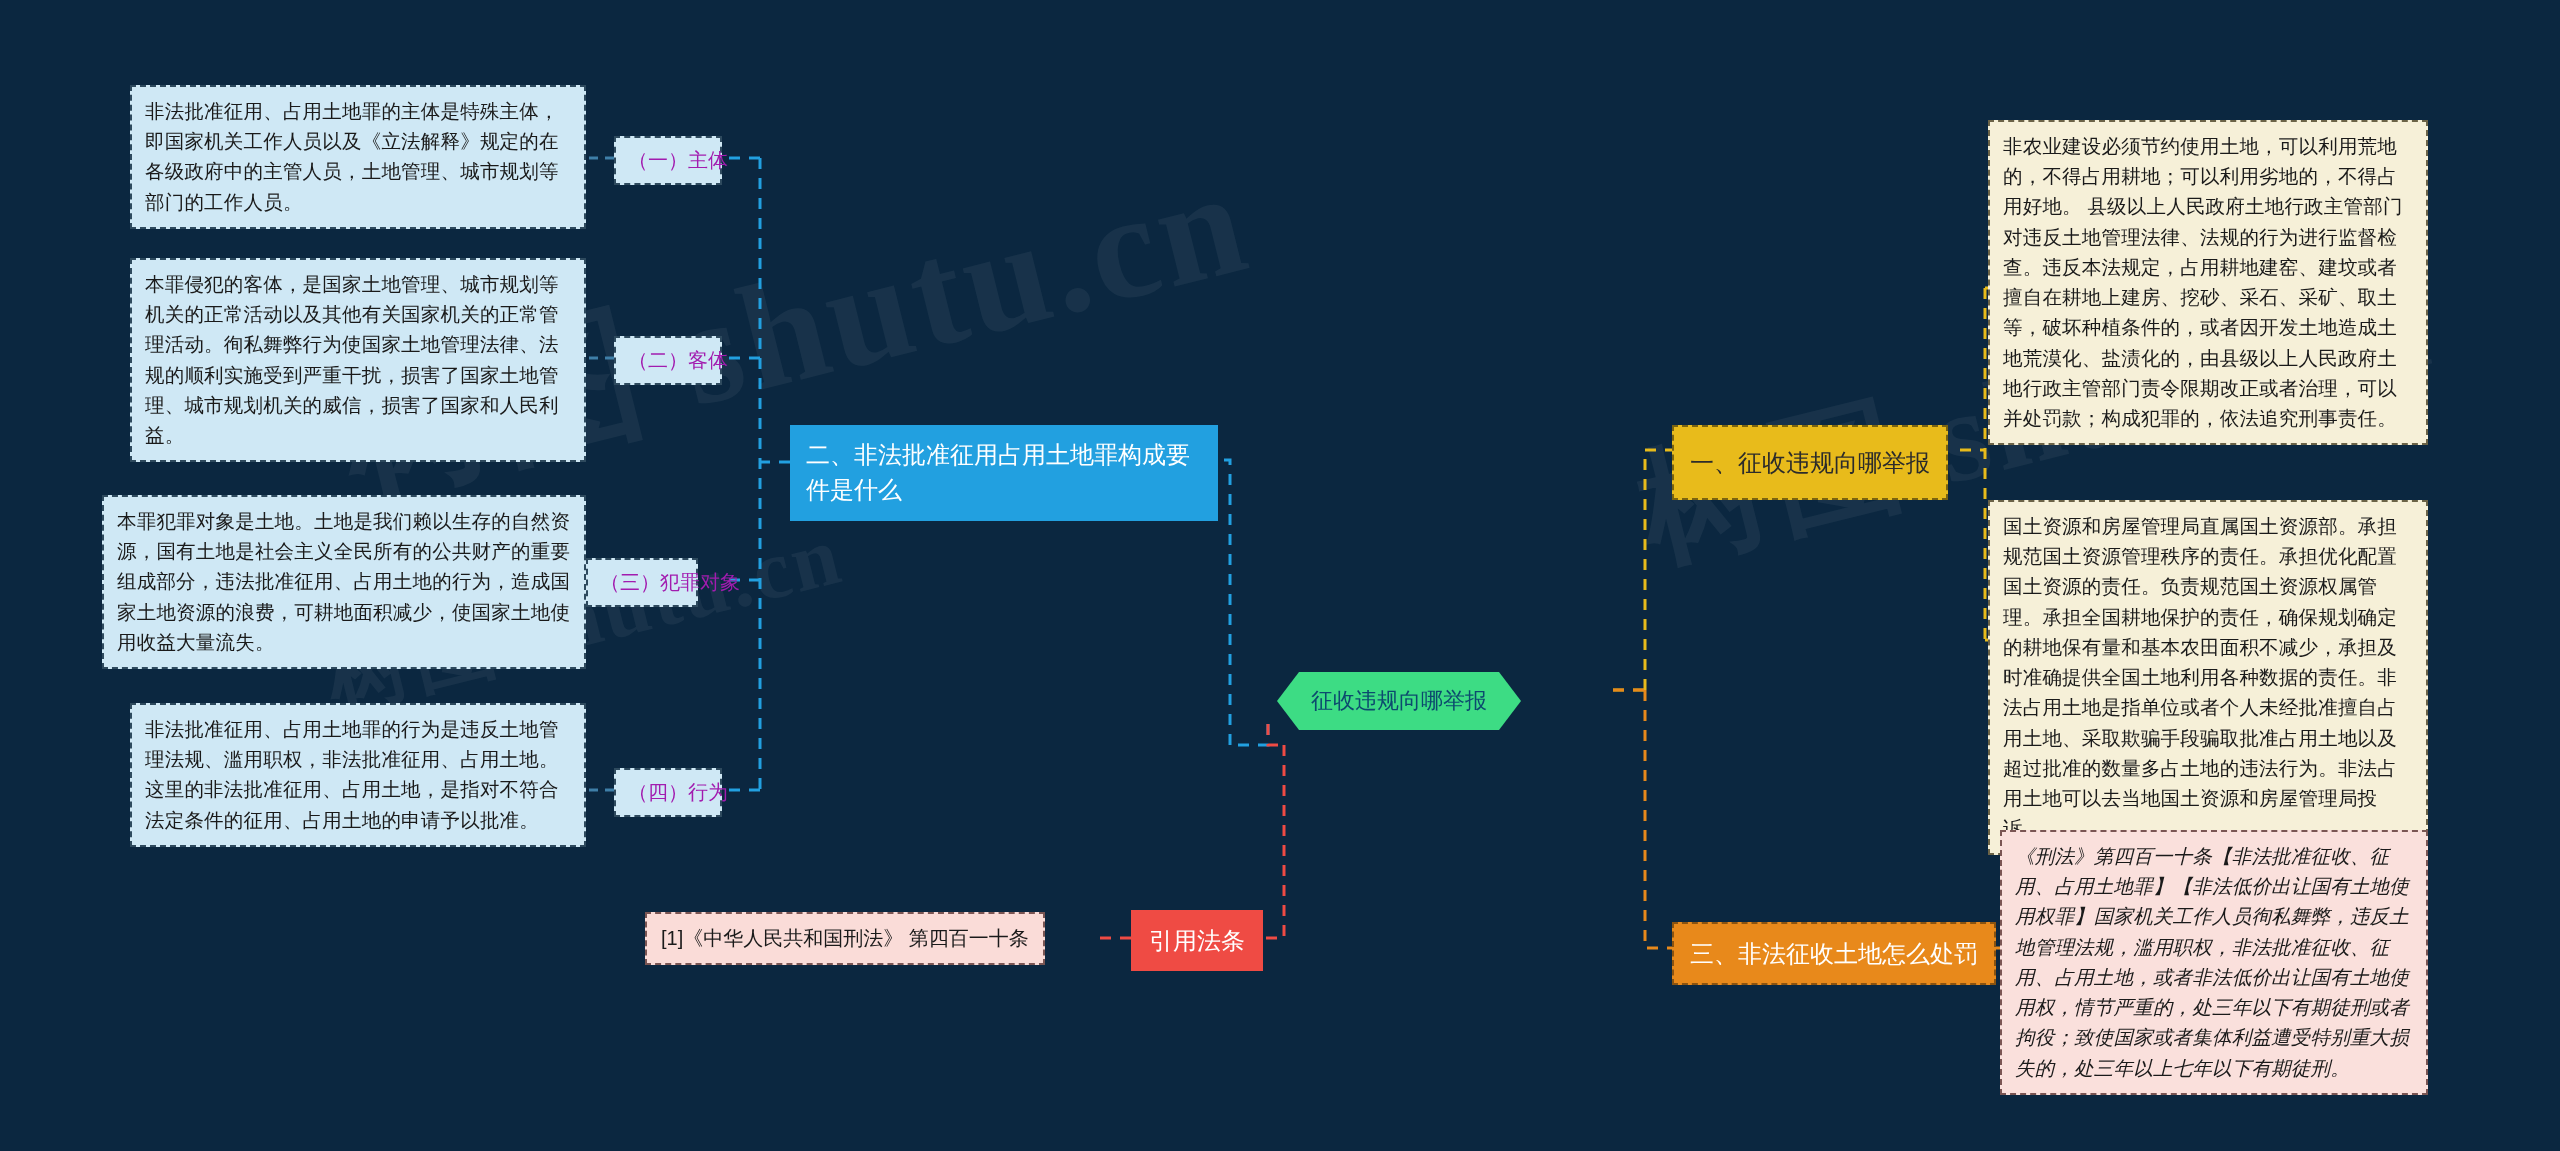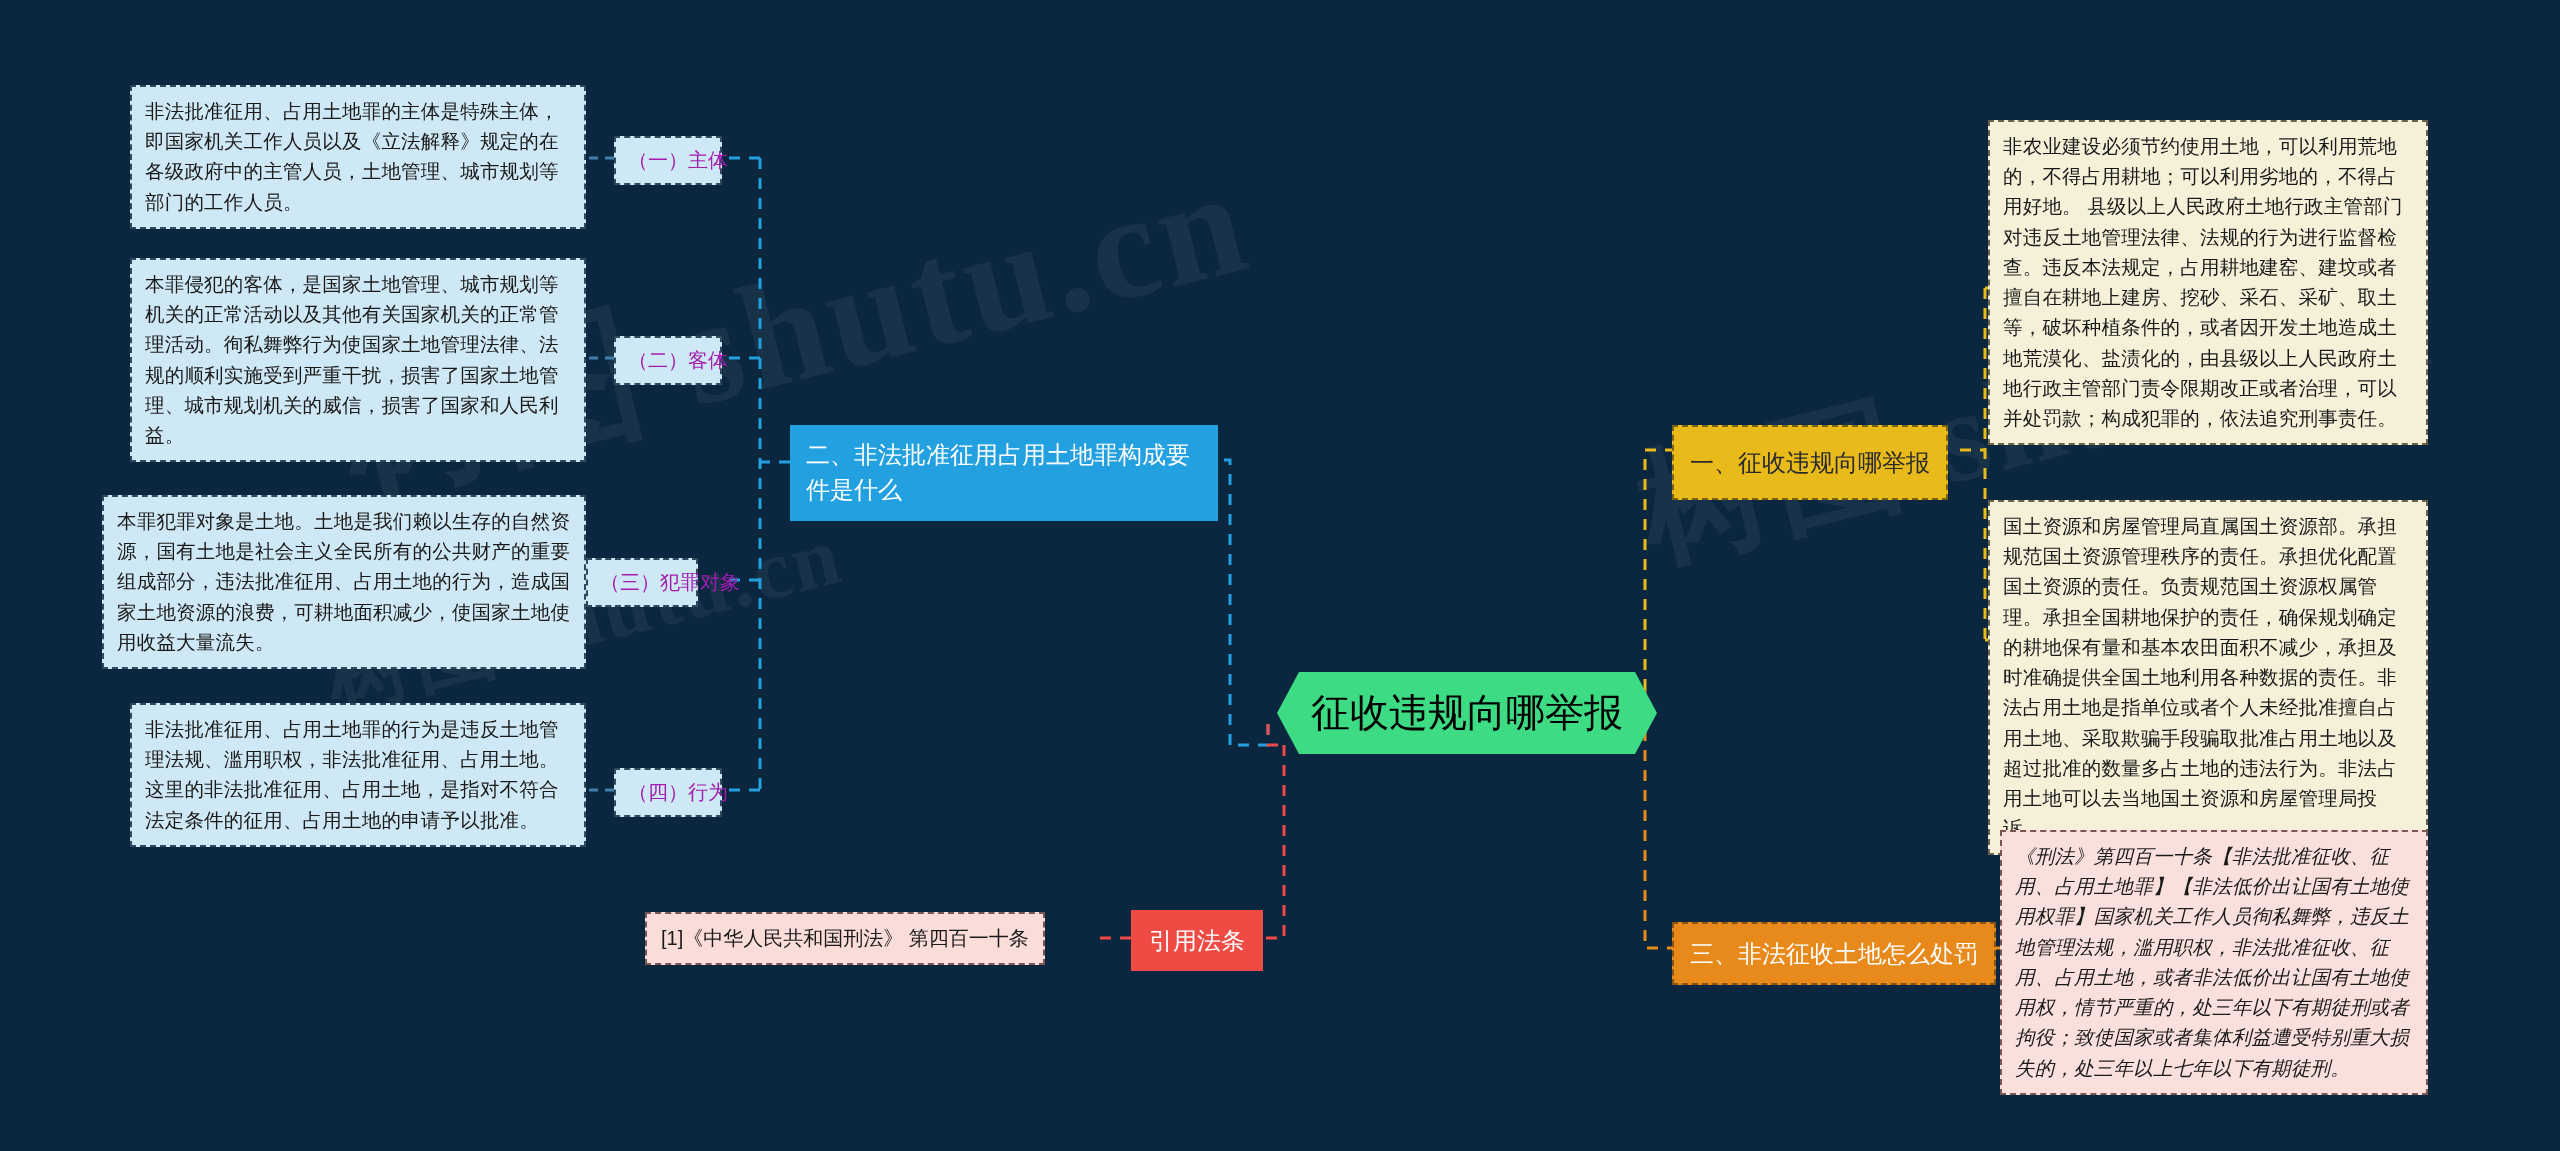--- a/index.html
+++ b/index.html
@@ -113,22 +113,22 @@
     border:2px dashed #7a5553;
     padding:9px 14px;
     font-size:20px;
     white-space:nowrap;
   }
 
   
   .root{
     position:absolute;
     background:#3ddc84;
-    color:#000000;
-    font-size:39px;
+    color:#0c4a6e;
+    font-size:22px;
     font-weight:400;
     padding:14px 34px;
     white-space:nowrap;
     clip-path:polygon(22px 0,calc(100% - 22px) 0,100% 50%,calc(100% - 22px) 100%,22px 100%,0 50%);
     font-family:Liberation Serif, serif;
   }
 </style>
 </head>
 <body>
 

